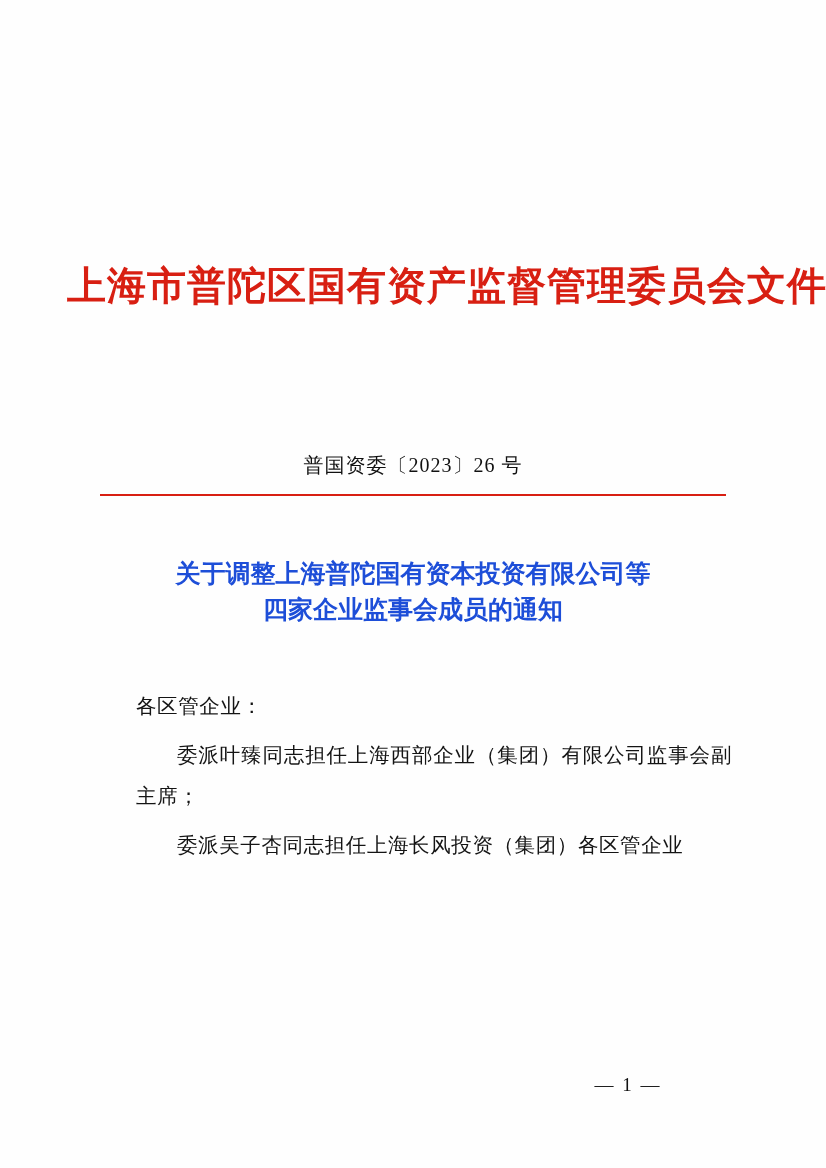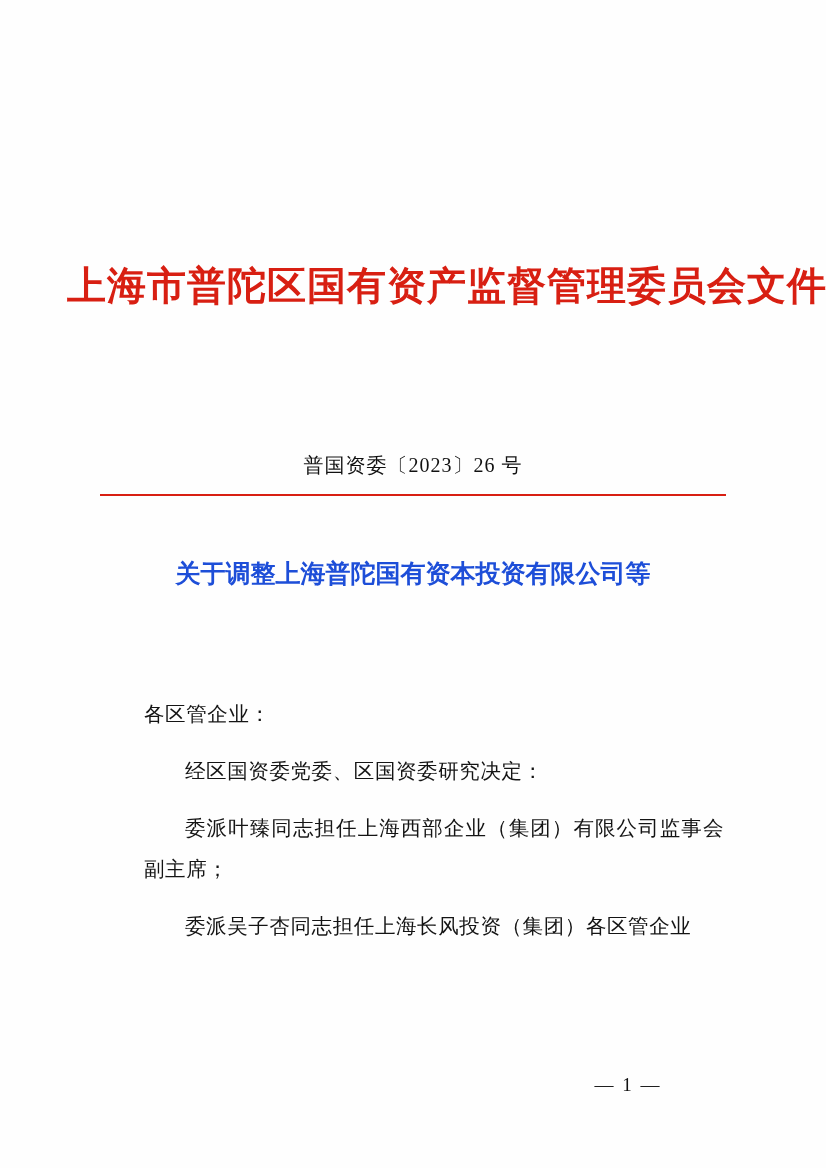--- a/index.html
+++ b/index.html
@@ -75,21 +75,21 @@
     position: absolute;
     top: 678px;
     left: 128px;
     width: 612px;
     font-size: 20.5px;
     line-height: 2.0;
     color: #141414;
     letter-spacing: 0.6px;
   }
   .body-text p {
-    margin: 16px;
+    margin: 8px;
     text-align: justify;
     text-justify: inter-ideograph;
   }
   .body-text p.indent {
     text-indent: 2em;
   }
   .page-number {
     position: absolute;
     top: 1074px;
     left: 0;
@@ -112,25 +112,25 @@
   <div class="doc-header">
     <span class="title">上海市普陀区国有资产监督管理委员会文件</span>
   </div>
 
   <div class="doc-number">普国资委〔2023〕26 号</div>
 
   <div class="red-rule"></div>
 
   <div class="doc-title">
     <div>关于调整上海普陀国有资本投资有限公司等</div>
+    <div>四家企业监事会成员的通知</div>
   </div>
 
   <div class="body-text">
     <p>各区管企业：</p>
-    <p class="indent">经区国资委党委、区国资委研究决定：</p>
     <p class="indent">委派叶臻同志担任上海西部企业（集团）有限公司监事会副主席；</p>
     <p class="indent">委派吴子杏同志担任上海长风投资（集团）各区管企业</p>
   </div>
 
   <div class="page-number">
     <span class="pn-inner">— 1 —</span>
   </div>
 
 </div>
 

